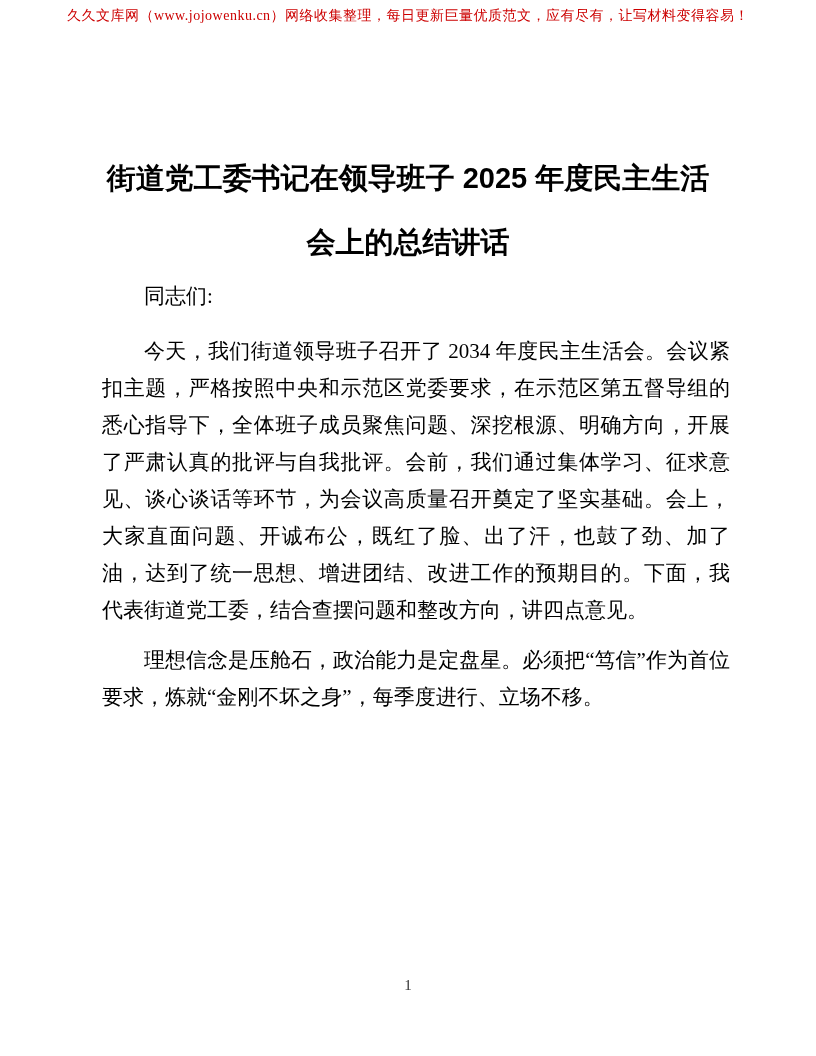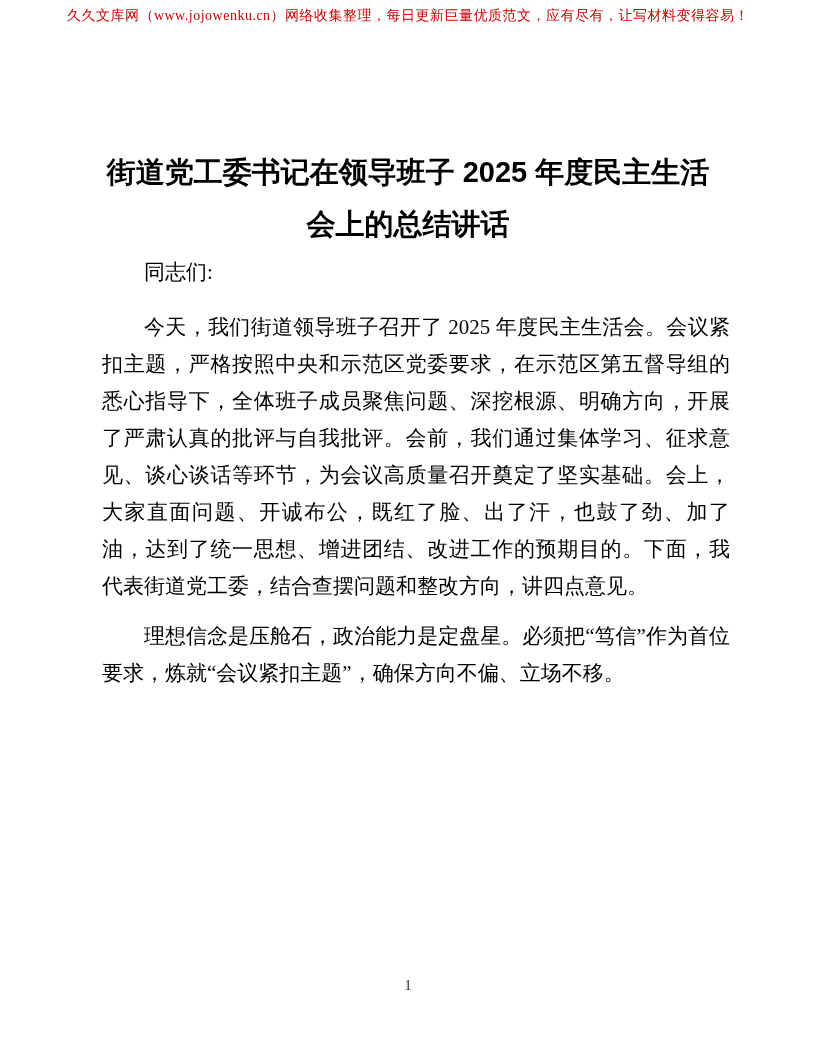--- a/index.html
+++ b/index.html
@@ -24,21 +24,21 @@
     text-align: center;
     font-size: 14px;
     line-height: 18px;
     font-family: "Liberation Serif", "DejaVu Serif", serif;
     letter-spacing: 0.5px;
     white-space: nowrap;
   }
   .doc-title {
     margin: 146px 102px 0 102px;
     font-size: 29px;
-    line-height: 52px;
+    line-height: 64px;
     font-weight: bold;
     text-align: center;
     font-family: "Liberation Sans", "DejaVu Sans", sans-serif;
     color: #000000;
   }
   .doc-body {
     margin: 4px 86px 0 102px;
     font-size: 21px;
     line-height: 37px;
     text-align: justify;
@@ -69,19 +69,19 @@
 <body>
 
 <div class="page">
 
   <div class="doc-header" style="color: rgb(204, 0, 0);">久久文库网（www.jojowenku.cn）网络收集整理，每日更新巨量优质范文，应有尽有，让写材料变得容易！</div>
 
   <h1 class="doc-title">街道党工委书记在领导班子 2025 年度民主生活会上的总结讲话</h1>
 
   <div class="doc-body">
     <p class="para">同志们:</p>
-    <p class="para spaced">今天，我们街道领导班子召开了 2025 年度民主生活会。会议紧扣主题，严格按照中央和示范区党委要求，在示范区第五督导组的悉心指导下，全体班子成员聚焦问题、深挖根源、明确方向，开展了严肃认真的批评与自我批评。会前，我们通过集体学习、征求意见、谈心谈话等环节，为会议高质量召开奠定了坚实基础。会上，大家直面问题、开诚布公，既红了脸、出了汗，也鼓了劲、加了油，达到了统一思想、增进团结、改进工作的预期目的。下面，我代表街道党工委，结合查摆问题和整改方向，讲四点意见。</p>
-    <p class="para pre-spaced">理想信念是压舱石，政治能力是定盘星。必须把“笃信”作为首位要求，炼就“会议紧扣主题”，确保方向不偏、立场不移。</p>
+    <p class="para spaced">今天，我们街道领导班子召开了 2034 年度民主生活会。会议紧扣主题，严格按照中央和示范区党委要求，在示范区第五督导组的悉心指导下，全体班子成员聚焦问题、深挖根源、明确方向，开展了严肃认真的批评与自我批评。会前，我们通过集体学习、征求意见、谈心谈话等环节，为会议高质量召开奠定了坚实基础。会上，大家直面问题、开诚布公，既红了脸、出了汗，也鼓了劲、加了油，达到了统一思想、增进团结、改进工作的预期目的。下面，我代表街道党工委，结合查摆问题和整改方向，讲四点意见。</p>
+    <p class="para pre-spaced">理想信念是压舱石，政治能力是定盘星。必须把“笃信”作为首位要求，炼就“金刚不坏之身”，每季度进行、立场不移。</p>
   </div>
 
   <div class="doc-footer">1</div>
 
 </div>
 
 </body></html>

